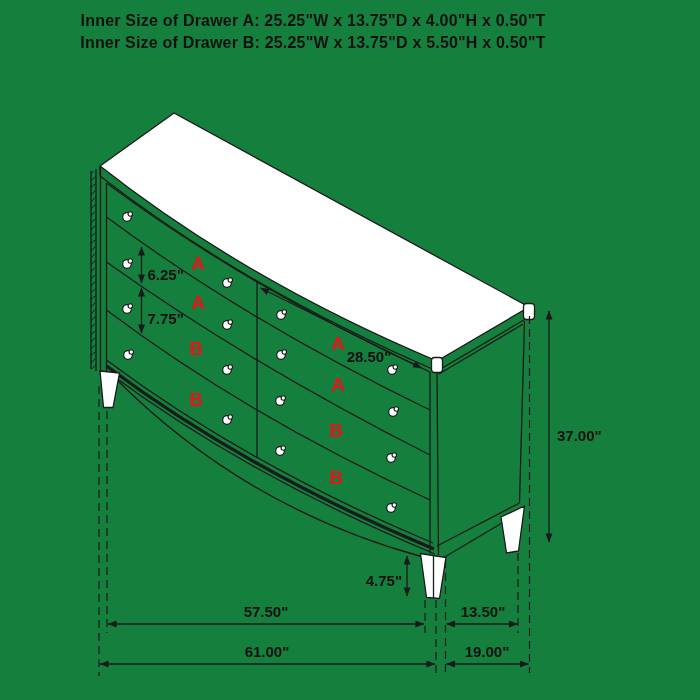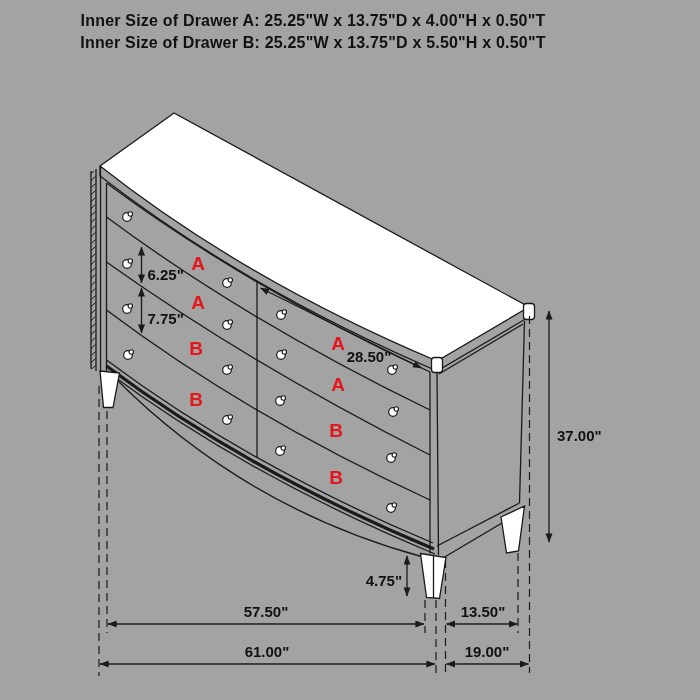--- a/index.html
+++ b/index.html
@@ -1,16 +1,16 @@
 <!DOCTYPE html>
 <html><head>
 <meta charset="utf-8">
 <style>
   html,body{margin:0;padding:0;background:#ffffff;}
-  .stage{width:700px;height:700px;position:relative;background:#a3a3a3;overflow:hidden;}
+  .stage{width:700px;height:700px;position:relative;background:#15803d;overflow:hidden;}
   svg{display:block;}
   text{font-family:"Liberation Sans","DejaVu Sans",sans-serif;font-weight:bold;fill:#111111;}
   .title-text{font-size:16px;letter-spacing:.2px;}
   .dim-text{font-size:15px;}
   .red-label{font-size:19px;fill:#e4151b;}
   .ln{stroke:#1a1a1a;stroke-width:1.3;fill:none;}
   .ln-thick{stroke:#1a1a1a;stroke-width:3.2;fill:none;}
   .ln-dash{stroke:#1a1a1a;stroke-width:1.2;fill:none;stroke-dasharray:8 5;}
   .solid-white{fill:#ffffff;stroke:#1a1a1a;stroke-width:1.3;}
   .dimline{stroke:#1a1a1a;stroke-width:1.3;fill:none;}

